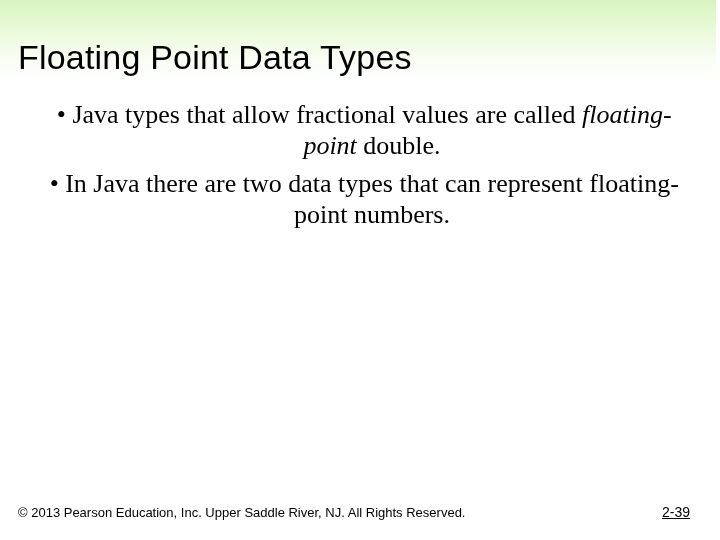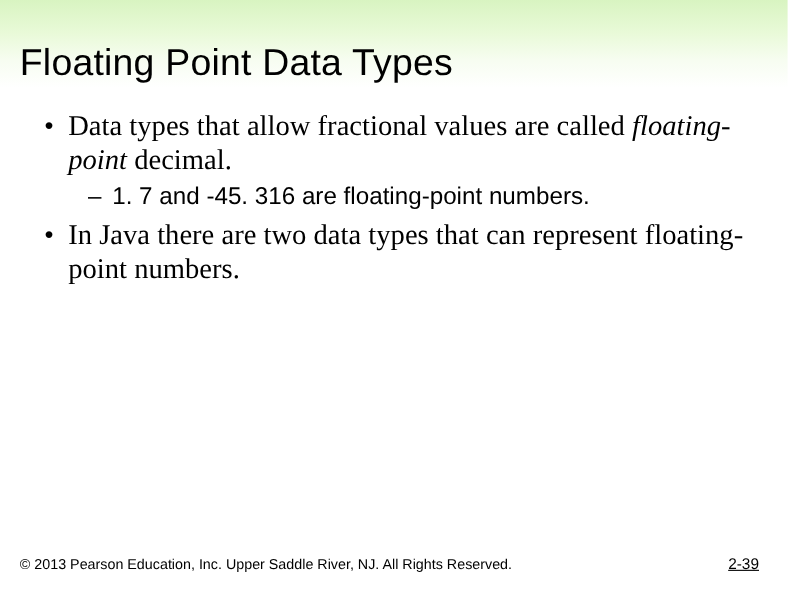--- a/index.html
+++ b/index.html
@@ -16,20 +16,21 @@
     position: relative;
     width: 716px;
     height: 540px;
     box-sizing: border-box;
     background: linear-gradient(to bottom,
       #d8f4c1 0px,
       #e9fad8 30px,
       #f7fdf1 55px,
       #ffffff 80px,
       #ffffff 100%);
+    text-align: center;
   }
   .title {
     position: absolute;
     left: 18px;
     top: 38px;
     font-size: 34px;
     font-family: Arial, Helvetica, sans-serif;
     font-weight: 400;
     letter-spacing: 0.2px;
   }
@@ -90,26 +91,23 @@
 </head>
 <body>
 
 <div class="slide">
 
   <div class="title">Floating Point Data Types</div>
 
   <div class="body">
 
     <div class="lvl1">
-      <span class="bullet">•</span><span>Data types that allow fractional values are called </span><span class="ital">floating-point</span><span> decimal.</span>
+      <span class="bullet">•</span><span>Java types that allow fractional values are called </span><span class="ital">floating-point</span><span> double.</span>
     </div>
 
-    <div class="lvl2">
-      <span class="dash">–</span><span>1. 7 and -45. 316 are floating-point numbers.</span>
-    </div>
 
     <div class="lvl1" style="margin-top:8px">
       <span class="bullet">•</span><span>In Java there are two data types that can represent floating-point numbers.</span>
     </div>
 
 
 
   </div>
 
   <div class="footer-left">© 2013 Pearson Education, Inc. Upper Saddle River, NJ. All Rights Reserved.</div>

